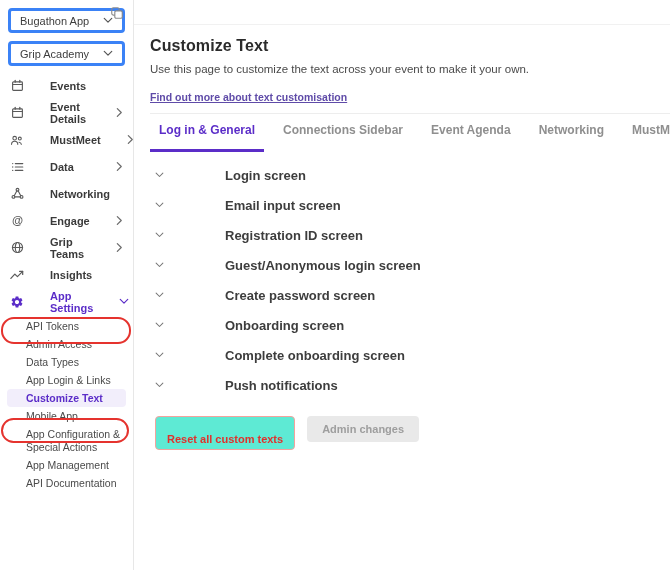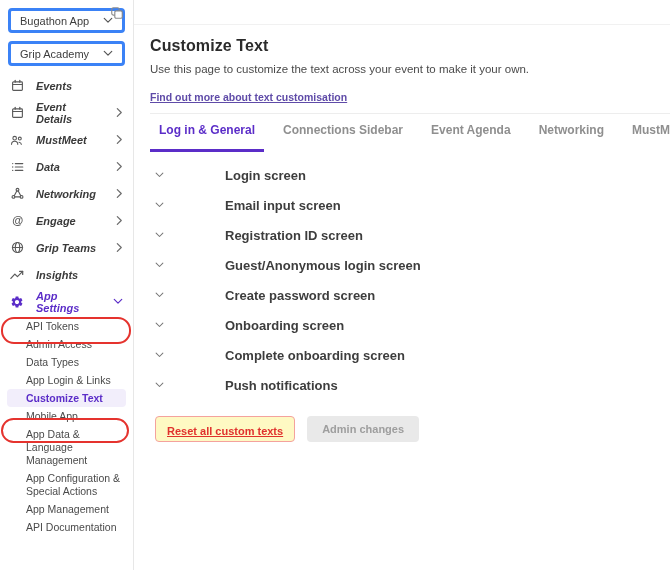--- a/index.html
+++ b/index.html
@@ -15,21 +15,21 @@
   .logo-version { font-size:6.5px; color:#9a9a9a; margin-left:2px; margin-bottom:1px; }
   .copy-icon { position:absolute; top:6px; right:9px; color:#8b8b8b; cursor:pointer; }
 
   .selector { margin:8px 8px 0 8px; height:25px; border:3px solid #3b82f6; border-radius:4px;
               display:flex; align-items:center; justify-content:space-between; padding:0 9px;
               font-size:11px; color:#3d3d3d; cursor:pointer; background:#fff; }
   .selector .sel-chev { color:#555; display:flex; }
 
   .nav { margin-top:6px; }
   .nav-item { height:27px; display:flex; align-items:center; padding:0 10px 0 10px; font-size:11px;
-              font-weight:bold; color:#3a3a3a; gap:12px; cursor:pointer;font-style:italic; }
+              font-weight:bold; color:#3a3a3a; gap:26px; cursor:pointer; }
   .nav-item .nicon { width:14px; display:flex; justify-content:center; color:#5a5a5a; flex:0 0 14px; }
   .nav-item .nchev { margin-left:auto; color:#6b6b6b; display:flex; }
   .nav-item.active { color:var(--accent-purple,#5b2dc8); }
   .nav-item.active .nicon, .nav-item.active .nchev { color:var(--accent-purple,#5b2dc8); }
 
   .subnav { margin-top:2px; }
   .subnav-item { padding:2.5px 6px 2.5px 26px; font-size:10.5px; line-height:13px; color:#4a4a4a; cursor:pointer; }
   .subnav-item.active { background:var(--active-bg,#f2eefb); color:var(--accent-purple,#5b2dc8);
                         font-weight:bold; margin:0 7px; padding-left:19px; border-radius:4px; }
 
@@ -53,21 +53,21 @@
   .tab.active { color:var(--accent-purple,#5b2dc8); border-bottom-color:var(--accent-purple,#5b2dc8); }
 
   .sections { margin-top:8px; }
   .section-row { display:flex; align-items:center; height:30px; gap:13px; padding-left:5px; cursor:pointer; }
   .section-row .schev { color:#777; display:flex; }
   .section-label { font-size:13px; font-weight:bold; color:#3d3d3d;padding-left:48px; }
 
   .actions { display:flex; gap:12px; margin-top:16px; padding-left:5px; }
   .btn { height:26px; border-radius:4px; font-family:"Liberation Sans",sans-serif; font-size:11px;
          font-weight:bold; cursor:pointer; }
-  .btn-reset { background:#fef9c3; border:1px solid #f4a29d; color:var(--reset-red,#e0312d); padding:8px 11px;text-decoration:underline; }
+  .btn-reset { background:#5eead4; border:1px solid #f4a29d; color:var(--reset-red,#e0312d); padding:16px 11px; }
   .btn-save  { background:var(--save-bg,#e9e9e9); border:none; color:var(--save-text,#9e9e9e); padding:0 15px; cursor:default; }
 </style>
 </head>
 <body>
 
 <div class="app">
 
   <aside class="sidebar">
     <span class="copy-icon">
       <svg width="14" height="14" viewBox="0 0 16 16" fill="none" stroke="currentColor" stroke-width="1.3">
@@ -225,21 +225,20 @@
           </span>
         </div>
       </nav>
     <div class="subnav" id="subnav">
         <div class="subnav-item">API Tokens</div>
         <div class="subnav-item">Admin Access</div>
         <div class="subnav-item">Data Types</div>
         <div class="subnav-item">App Login &amp; Links</div>
         <div class="subnav-item active">Customize Text</div>
         <div class="subnav-item">Mobile App</div>
-        <div class="subnav-item">App Data &amp; Language Management</div>
         <div class="subnav-item">App Configuration &amp; Special Actions</div>
         <div class="subnav-item">App Management</div>
         <div class="subnav-item">API Documentation</div>
       </div>
 
     <div class="annotation ann-app-settings"></div>
     <div class="annotation ann-customize"></div>
   </aside>
 
   <main class="main">

